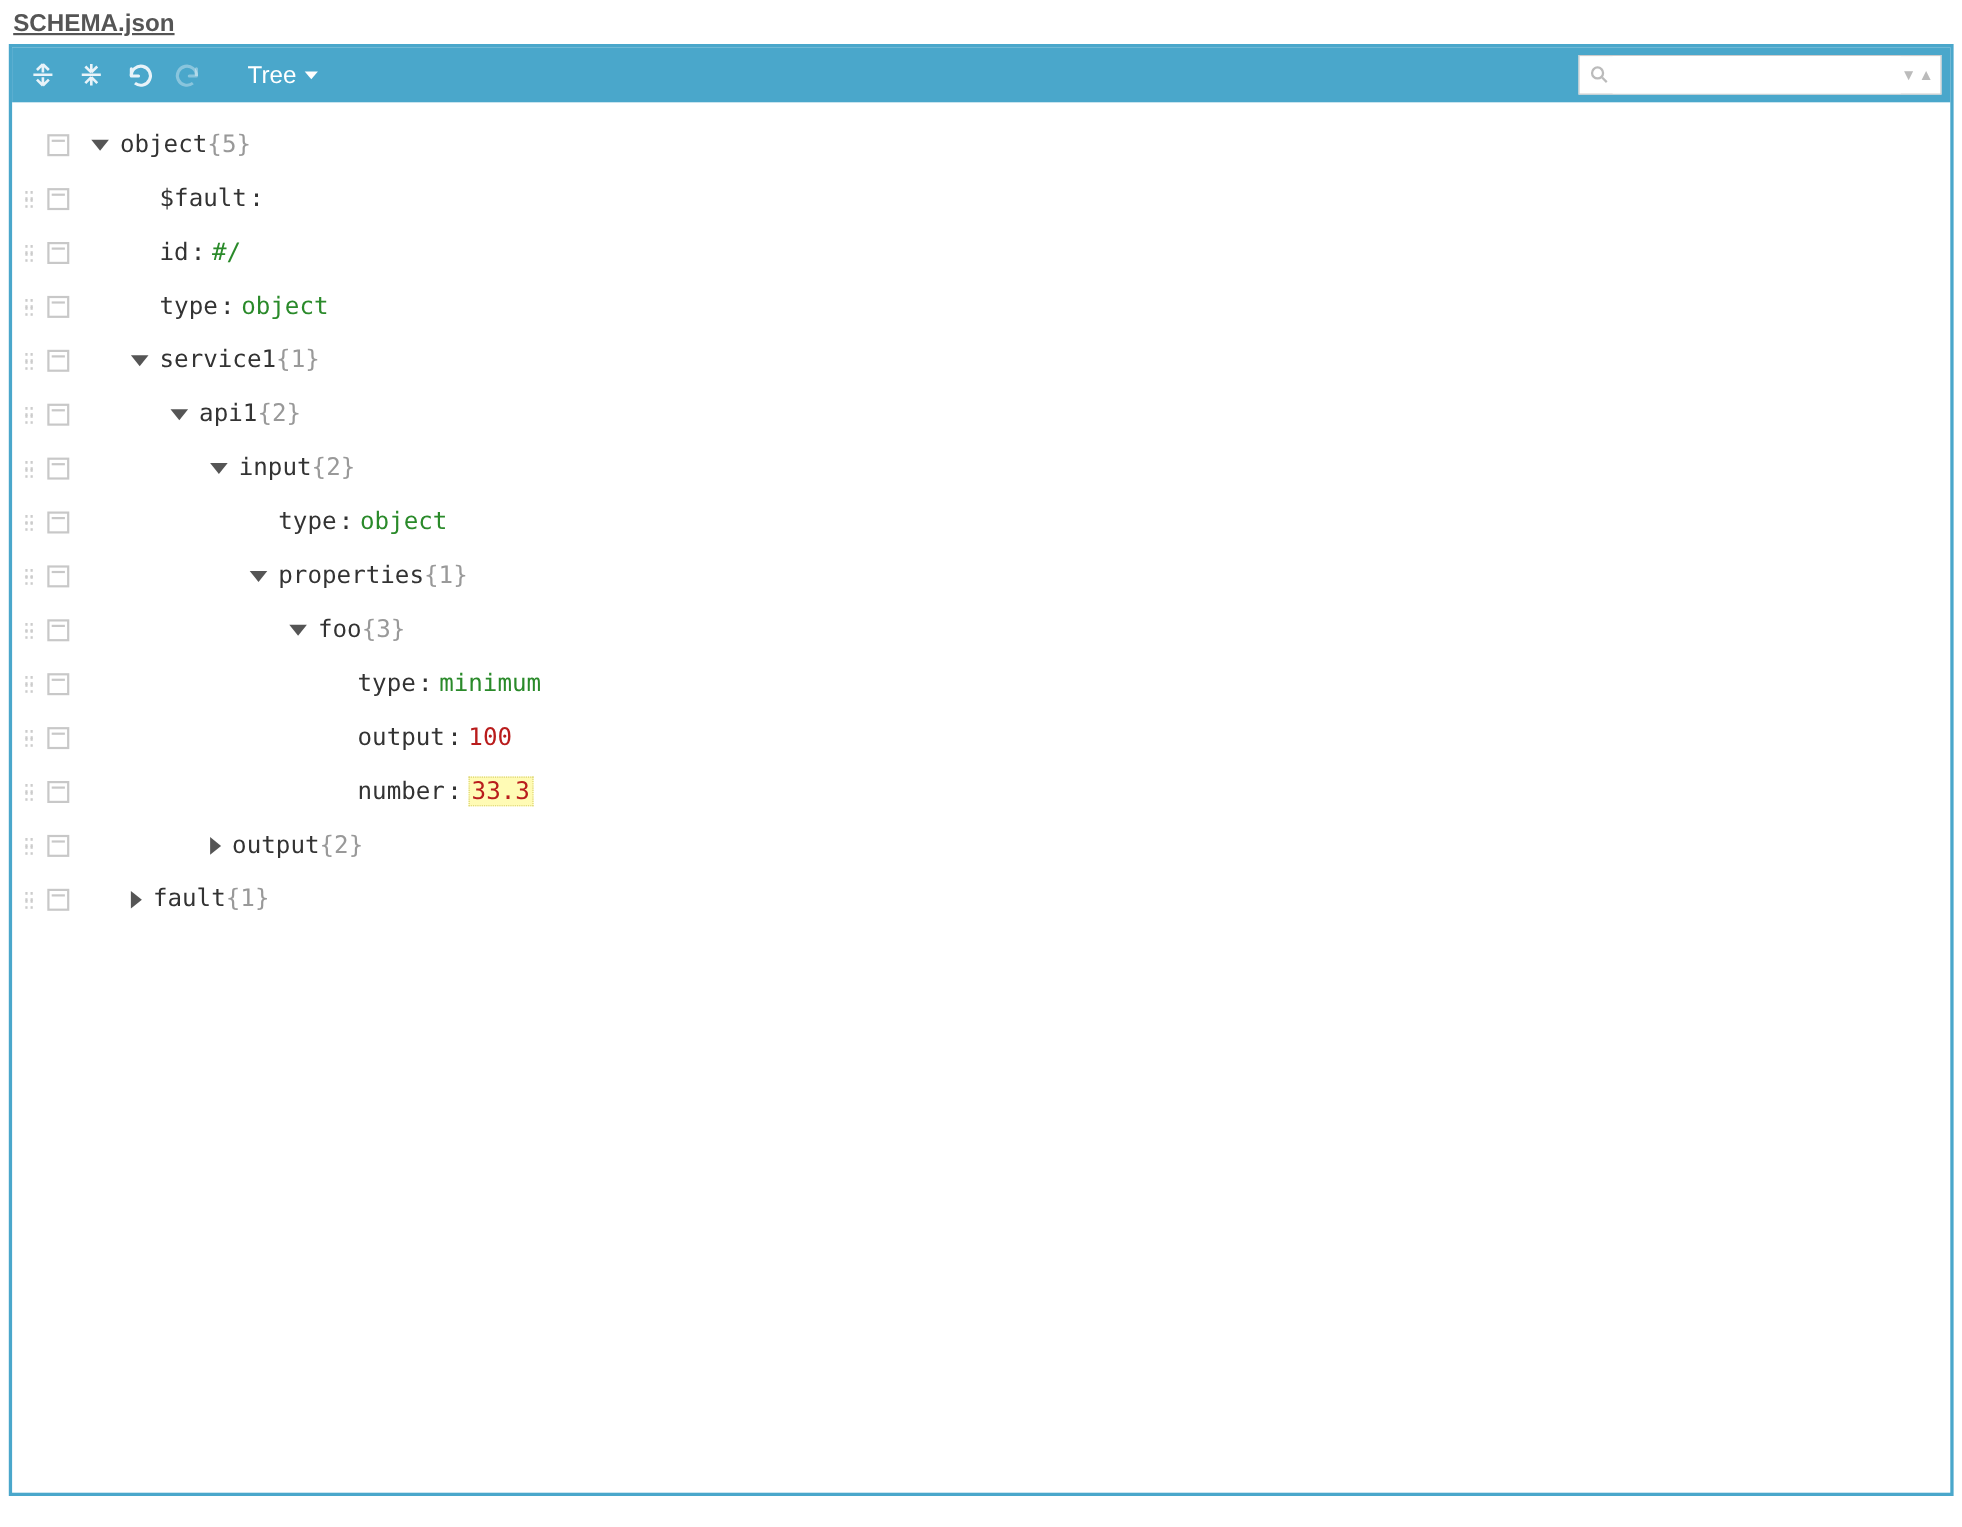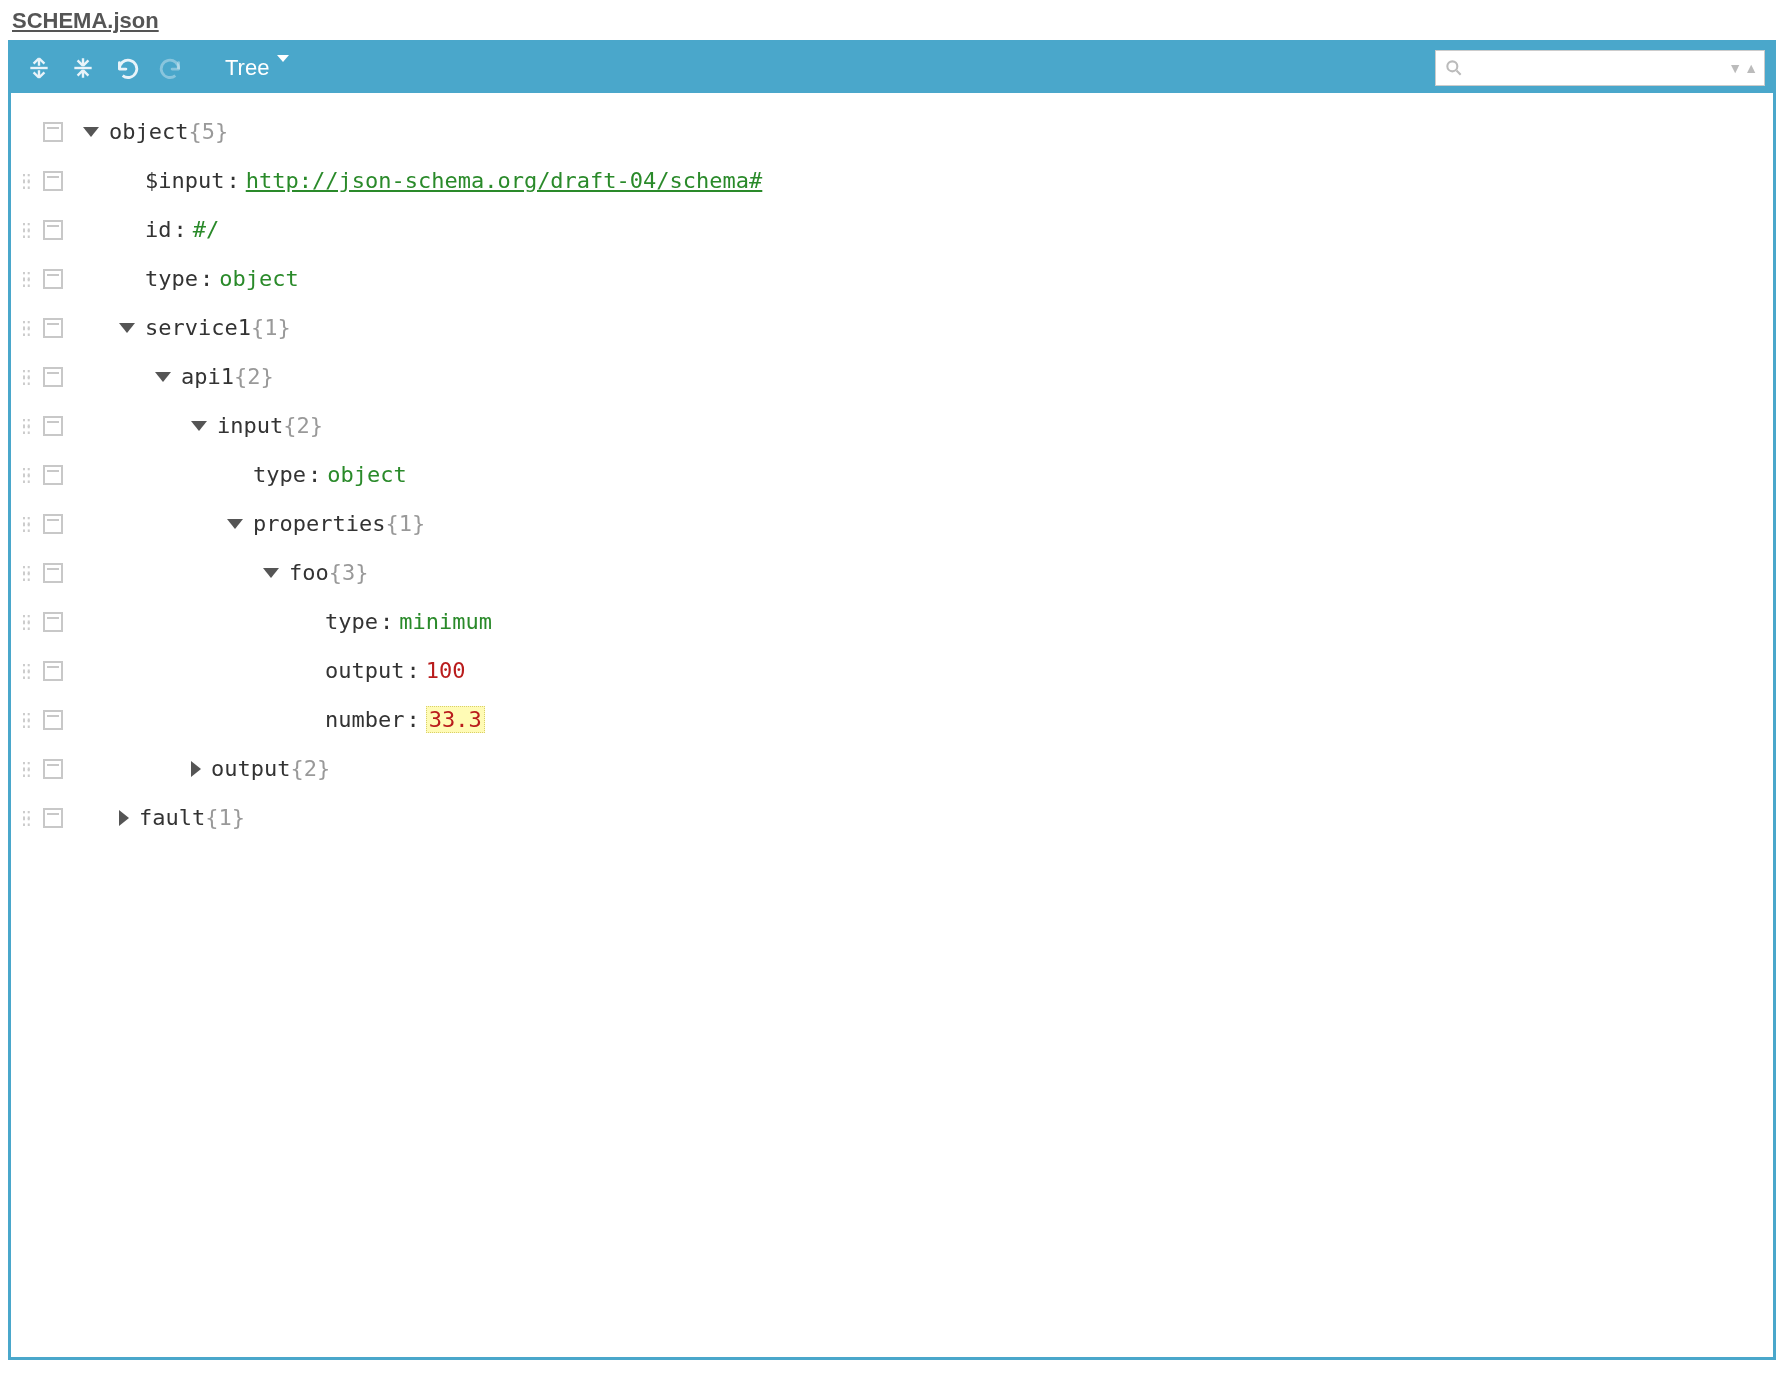--- a/index.html
+++ b/index.html
@@ -40,20 +40,21 @@
   color: #e8f3f9;
   cursor: pointer;
 }
 .tb-btn svg { width: 26px; height: 26px; }
 .tb-btn.disabled { color: rgba(255,255,255,0.35); }
 .mode-dropdown {
   color: #fff;
   font-size: 22px;
   padding: 0 14px 0 30px;
   display: flex;
+  align-items: center;
   gap: 8px;
   cursor: pointer;
 }
 .mode-dropdown .caret {
   width: 0; height: 0;
   border-left: 6px solid transparent;
   border-right: 6px solid transparent;
   border-top: 7px solid #fff;
 }
 .toolbar-spacer { flex: 1; }
@@ -221,23 +222,22 @@
         <span> </span>
         <span class="ncount">{5}</span>
       </div>
       <div class="row">
         <div class="grip">
           <span class="grip-dots">∷<br>∷</span>
         </div>
         <div class="menu-box"></div>
         <span class="indent" style="width: 48px;"></span>
         <span style="display: inline-block; width: 26px;"></span>
-        <span class="nkey">$input</span>
-        <span class="nsep"> : </span>
-        <span class="val-url">http://json-schema.org/draft-04/schema#</span>
+        <span class="nkey">$fault</span>
+        <span class="nsep"> : </span>
       </div>
       <div class="row">
         <div class="grip">
           <span class="grip-dots">∷<br>∷</span>
         </div>
         <div class="menu-box"></div>
         <span class="indent" style="width: 48px;"></span>
         <span style="display: inline-block; width: 26px;"></span>
         <span class="nkey">id  </span>
         <span class="nsep"> : </span>

